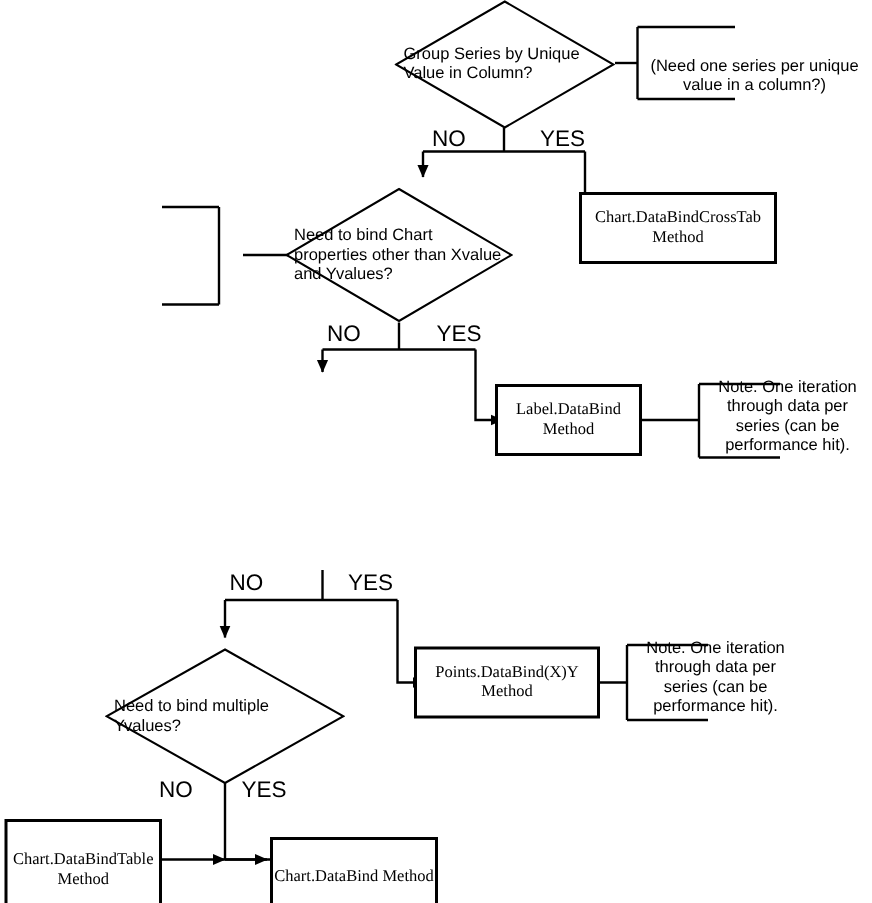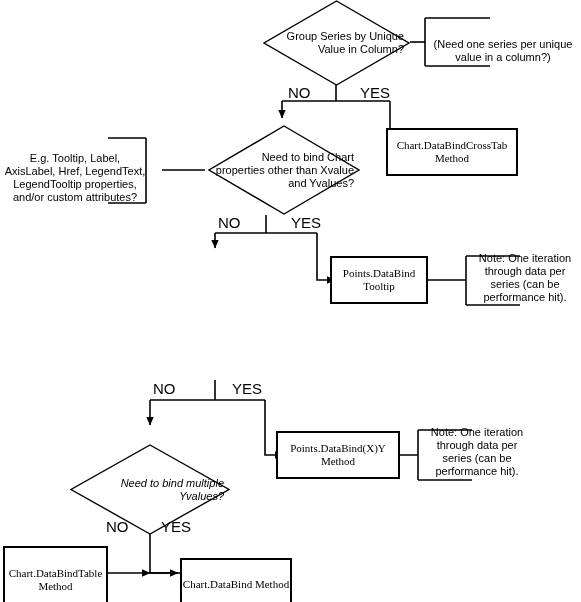--- a/index.html
+++ b/index.html
@@ -50,21 +50,21 @@
   }
   .diamond-label {
     position: absolute;
     left: 0;
     top: 0;
     width: 100%;
     height: 100%;
     display: flex;
     align-items: center;
     justify-content: center;
-    text-align: right;
+    text-align: left;
     font-size: 11px;
     line-height: 13px;
     color: #000000;
     box-sizing: border-box;
     padding: 0 6px;
   }
   .note {
     position: absolute;
     font-size: 11px;
     line-height: 13px;
@@ -159,55 +159,52 @@
   <div class="edge-label" style="left:360px; top:87px;">YES</div>
 
   <div class="note" style="left:428px; top:20px; width:150px; height:44px;">
     <span class="note-text">(Need one series per unique value in a column?)</span>
   </div>
 
   <div class="node proc" style="left:386px; top:128px; width:132px; height:48px;">
     <span>Chart.DataBindCrossTab Method</span>
   </div>
 
-  <div class="diamond-wrap" style="left:208px; top:125px; width:152px; height:90px;">
+  <div class="diamond-wrap" style="left:190px; top:125px; width:152px; height:90px;">
     <svg width="152" height="90" viewBox="0 0 152 90">
       <polygon points="76,1 151,45 76,89 1,45" fill="#ffffff" stroke="#000000" stroke-width="1.4"></polygon>
     </svg>
     <div class="diamond-label">Need to bind Chart properties other than Xvalue and Yvalues?</div>
   </div>
 
   <div class="edge-label" style="left:218px; top:217px;">NO</div>
   <div class="edge-label" style="left:291px; top:217px;">YES</div>
 
-  <div class="note" style="left:4px; top:136px; width:142px; height:68px;">
-    <span class="note-text">E.g. Tooltip, Label, AxisLabel, Href, LegendText, LegendTooltip properties, and/or custom attributes?</span>
-  </div>
 
   <div class="node proc" style="left:330px; top:256px; width:98px; height:48px;">
-    <span>Points.DataBind Tooltip</span>
+    <span>Label.DataBind Method</span>
   </div>
 
   <div class="note" style="left:470px; top:258px; width:110px; height:46px;">
     <span class="note-text">Note: One iteration through data per series (can be performance hit).</span>
   </div>
 
 
   <div class="edge-label" style="left:153px; top:383px;">NO</div>
   <div class="edge-label" style="left:232px; top:383px;">YES</div>
 
   <div class="node proc" style="left:276px; top:431px; width:124px; height:48px;">
     <span>Points.DataBind(X)Y Method</span>
   </div>
 
   <div class="note" style="left:422px; top:432px; width:110px; height:46px;">
     <span class="note-text">Note: One iteration through data per series (can be performance hit).</span>
   </div>
 
-  <div class="diamond-wrap" style="left:70px; top:444px; width:160px; height:91px;font-style:italic;">
+  <div class="diamond-wrap" style="left:70px; top:432px; width:160px; height:91px;">
     <svg width="160" height="91" viewBox="0 0 160 91">
       <polygon points="80,1 159,45.5 80,90 1,45.5" fill="#ffffff" stroke="#000000" stroke-width="1.4"></polygon>
     </svg>
     <div class="diamond-label">Need to bind multiple Yvalues?</div>
   </div>
 
   <div class="edge-label" style="left:106px; top:521px;">NO</div>
   <div class="edge-label" style="left:161px; top:521px;">YES</div>
 
   <div class="node proc" style="left:3px; top:546px; width:105px; height:68px;">

